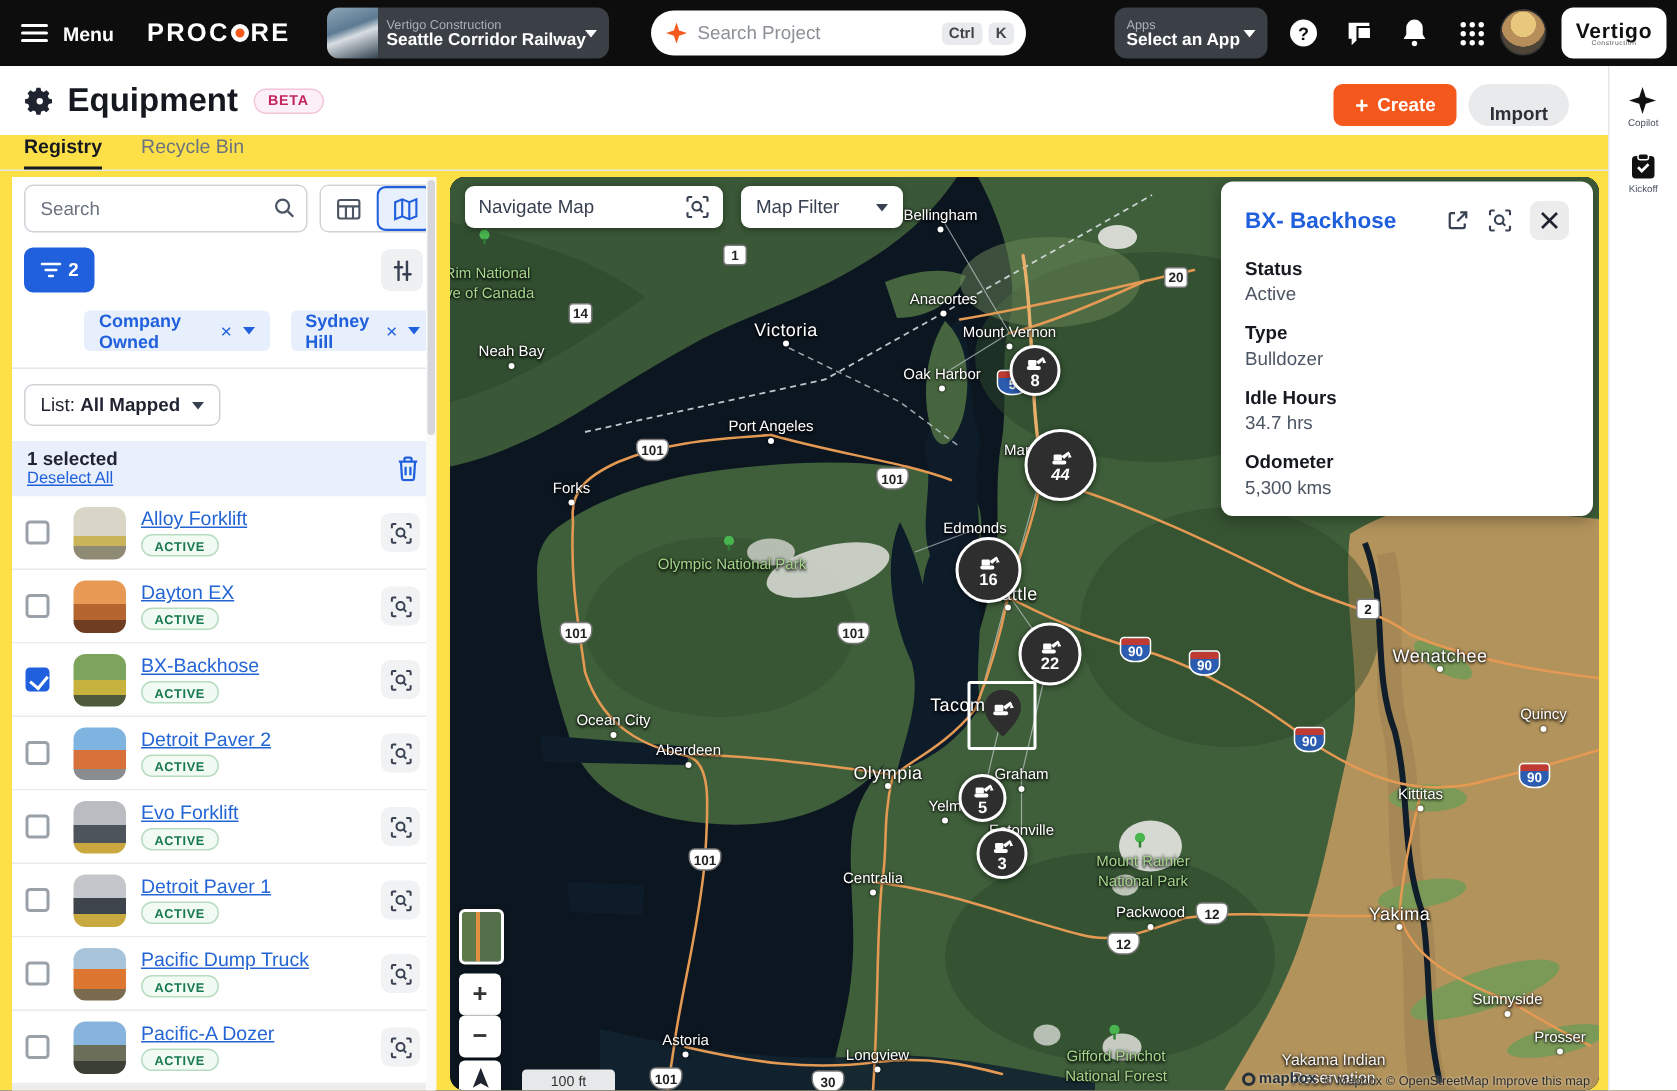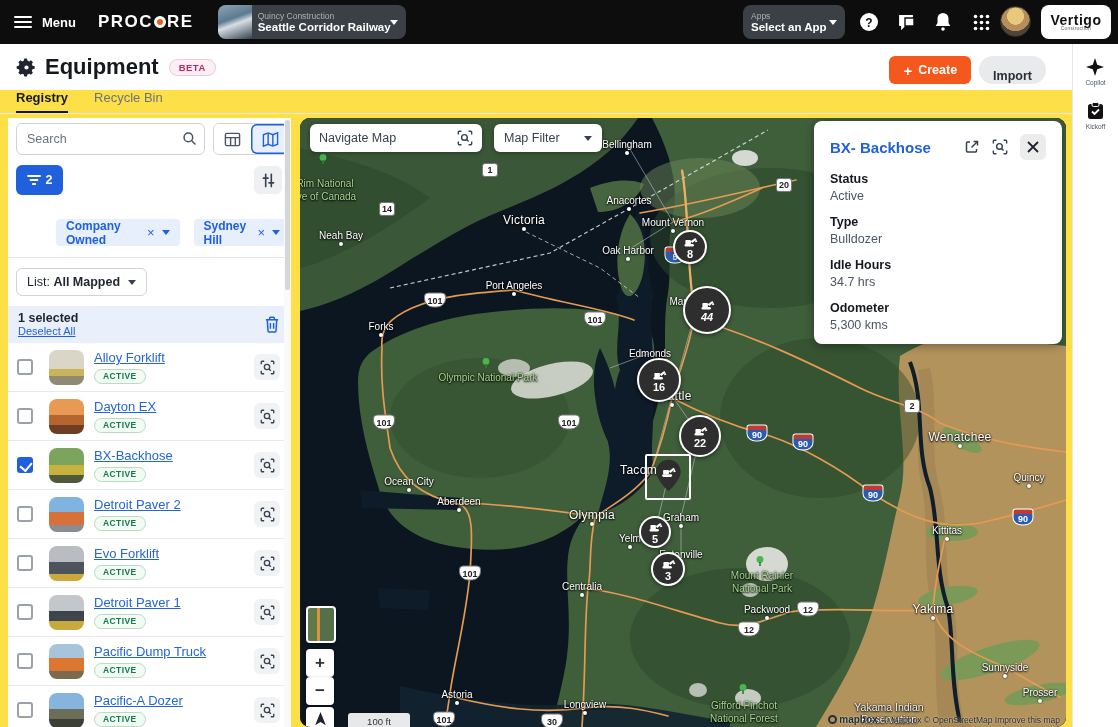--- a/index.html
+++ b/index.html
@@ -62,21 +62,21 @@
   .search-box { position:relative; width:190px; height:32px; }
   .search-box input { width:100%; height:100%; border:1px solid #cfd3d8; border-radius:6px; font-size:12.5px; padding:0 28px 0 10px; color:#333; font-family:inherit; }
   .search-box input::placeholder { color:#6b7280; }
   .search-box .mag { position:absolute; right:8px; top:8px; color:#4b5563; }
   .view-toggle { display:flex; border:1px solid #cfd3d8; border-radius:6px; overflow:hidden; height:32px; }
   .vt-btn { width:38px; display:flex; align-items:center; justify-content:center; color:#4b5563; cursor:pointer; background:#fff; }
   .vt-btn.sel { background:#e8f0fd; color:#2160dd; box-shadow:inset 0 0 0 1.5px #2160dd; border-radius:6px; }
   .filter-row { display:flex; justify-content:space-between; align-items:center; margin:10px 8px 0 8px; }
   .btn-filter { width:47px; height:30px; background:#2160dd; border:none; border-radius:6px; color:#fff; display:flex; align-items:center; justify-content:center; gap:5px; font-size:12.5px; font-weight:700; cursor:pointer; }
   .btn-tune { width:28px; height:28px; background:#eef0f2; border:none; border-radius:6px; display:flex; align-items:center; justify-content:center; color:#374151; cursor:pointer; }
-  .chips { display:flex; gap:14px; margin:24px 0 0 4px;padding-left:44px; }
+  .chips { display:flex; gap:14px; margin:12px 0 0 4px;padding-left:44px; }
   .chip { background:#e7effc; color:#2160dd; border-radius:4px; height:27px; display:flex; align-items:center; gap:7px; padding:0 10px; font-size:12px; font-weight:700; cursor:pointer; }
   .chip .x { font-size:13px; font-weight:400; cursor:pointer; }
   .chip .caret { color:#2160dd; }
   .panel-div { border-bottom:1px solid #e4e6e9; margin-top:11px; }
   .list-dd { margin:10px 0 0 8px; display:inline-flex; align-items:center; gap:8px; height:28px; border:1px solid #cfd3d8; border-radius:6px; padding:12px 10px; font-size:12.5px; color:#1f2430; cursor:pointer; background:#fff; }
   .list-dd b { font-weight:700; }
   .list-dd .caret { color:#374151; }
   .sel-bar { margin-top:10px; background:#e9f0fb; padding:5px 10px 6px 10px; display:flex; justify-content:space-between; align-items:center; }
   .sel-count { font-size:12.5px; font-weight:700; color:#1f2430; }
   .sel-deselect { font-size:11px; color:#2160dd; text-decoration:underline; cursor:pointer; }
@@ -151,25 +151,33 @@
       <div class="hamburger">
           <span></span>
           <span></span>
           <span></span>
         </div>
       <span class="menu-label">Menu</span>
       <span class="brand">PROC<span class="o-ring"></span>RE</span>
       <div class="proj-select">
         <div class="proj-thumb"></div>
         <div class="proj-text">
-          <div class="proj-company">Quincy Construction</div>
+          <div class="proj-company">Vertigo Construction</div>
           <div class="proj-name">Seattle Corridor Railway</div>
         </div>
         <span class="caret"></span>
       </div>
+    </div>
+    <div class="nav-search">
+      <svg width="14" height="14" viewBox="0 0 16 16">
+          <path d="M8 0 L10 6 L16 8 L10 10 L8 16 L6 10 L0 8 L6 6 Z" fill="#f4581c"></path>
+        </svg>
+      <span class="placeholder">Search Project</span>
+      <span class="kbd">Ctrl</span>
+      <span class="kbd">K</span>
     </div>
     <div class="apps-select">
       <div class="apps-text">
         <div class="apps-label">Apps</div>
         <div class="apps-value">Select an App</div>
       </div>
       <span class="caret"></span>
     </div>
     <div class="nav-icon" style="left:857px">
       <svg width="20" height="20" viewBox="0 0 20 20">

